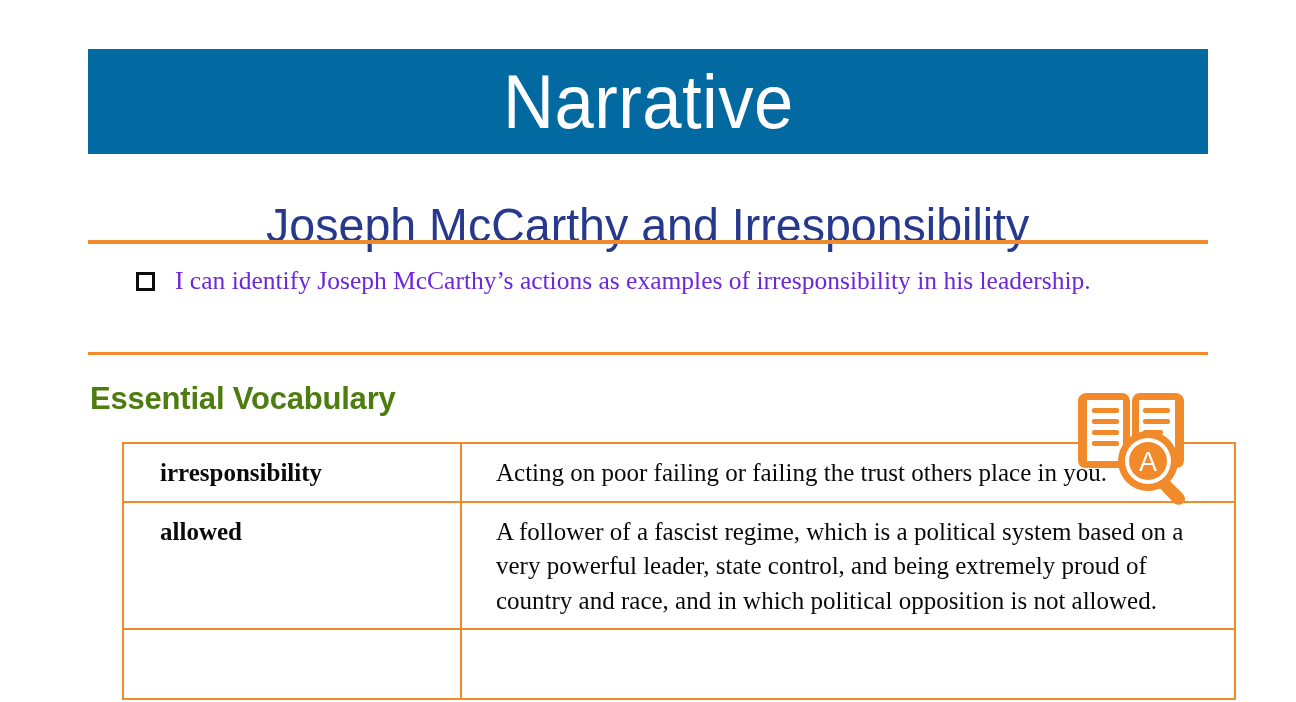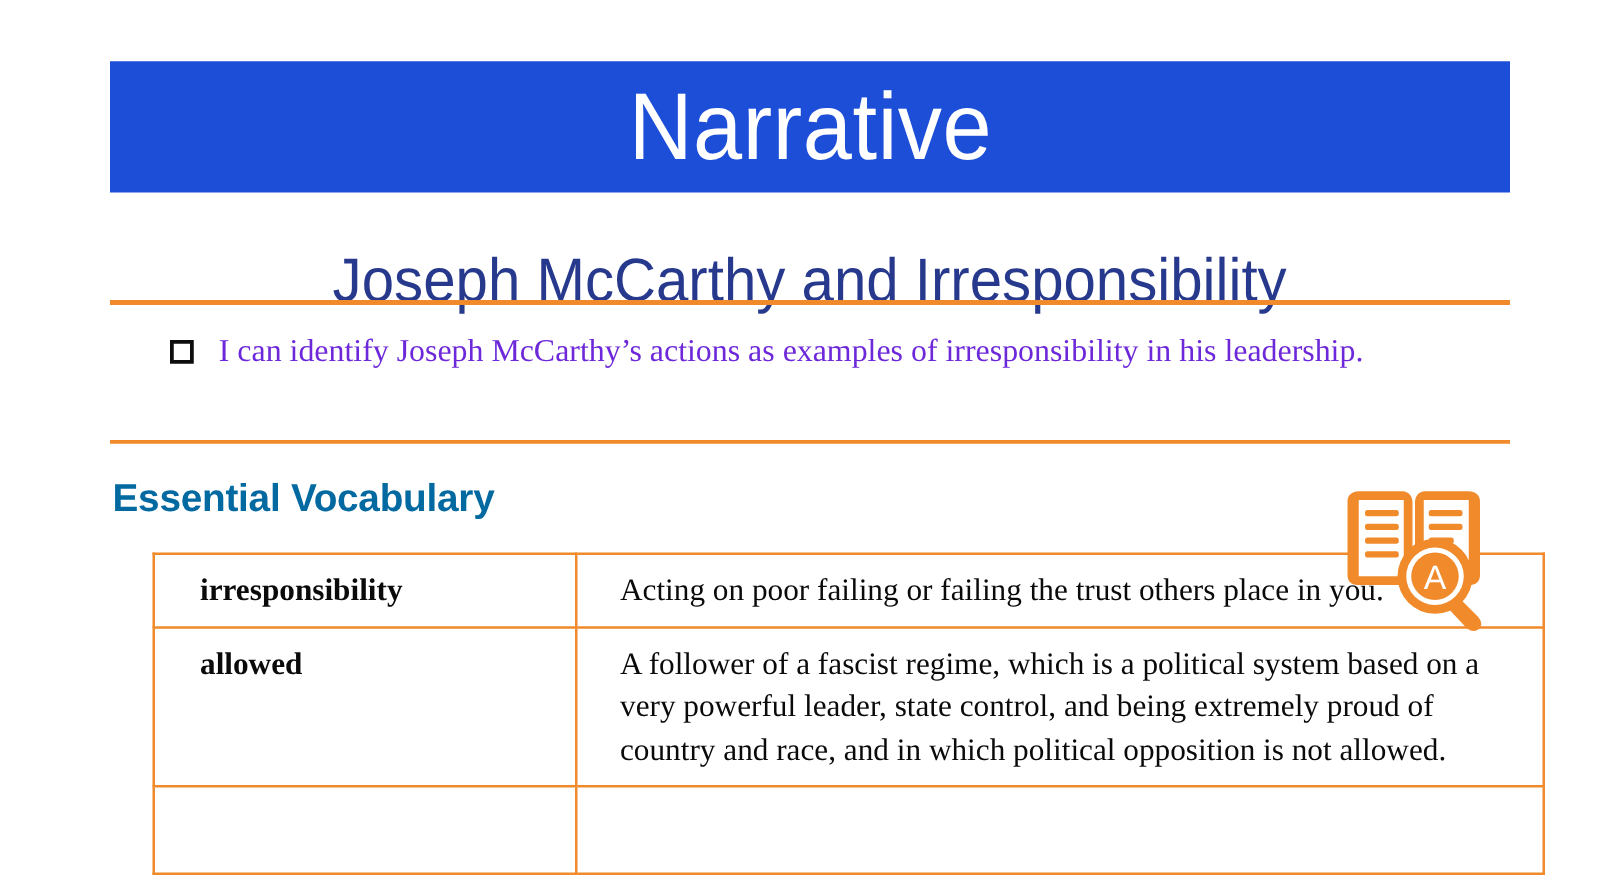--- a/index.html
+++ b/index.html
@@ -22,21 +22,21 @@
     background: #ffffff;
   }
 
   
   .title-band {
     position: absolute;
     left: 88px;
     top: 49px;
     width: 1120px;
     height: 105px;
-    background: #1d4ed8;
+    background: #0369a1;
     display: flex;
     align-items: center;
     justify-content: center;
     box-sizing: border-box;
   }
   .title-band .title-text {
     color: #ffffff;
     font-family: "Liberation Sans", sans-serif;
     font-size: 76px;
     font-weight: 300;
@@ -116,21 +116,21 @@
   }
 
   
   .vocab-heading {
     position: absolute;
     left: 90px;
     top: 381px;
     font-family: "Liberation Sans", sans-serif;
     font-size: 31px;
     font-weight: bold;
-    color: #0369a1;
+    color: #4d7c0f;
     letter-spacing: -0.2px;
   }
 
   
   .vocab-table-wrap {
     position: absolute;
     left: 89px;
     top: 442px;
     width: 1114px;
   }

